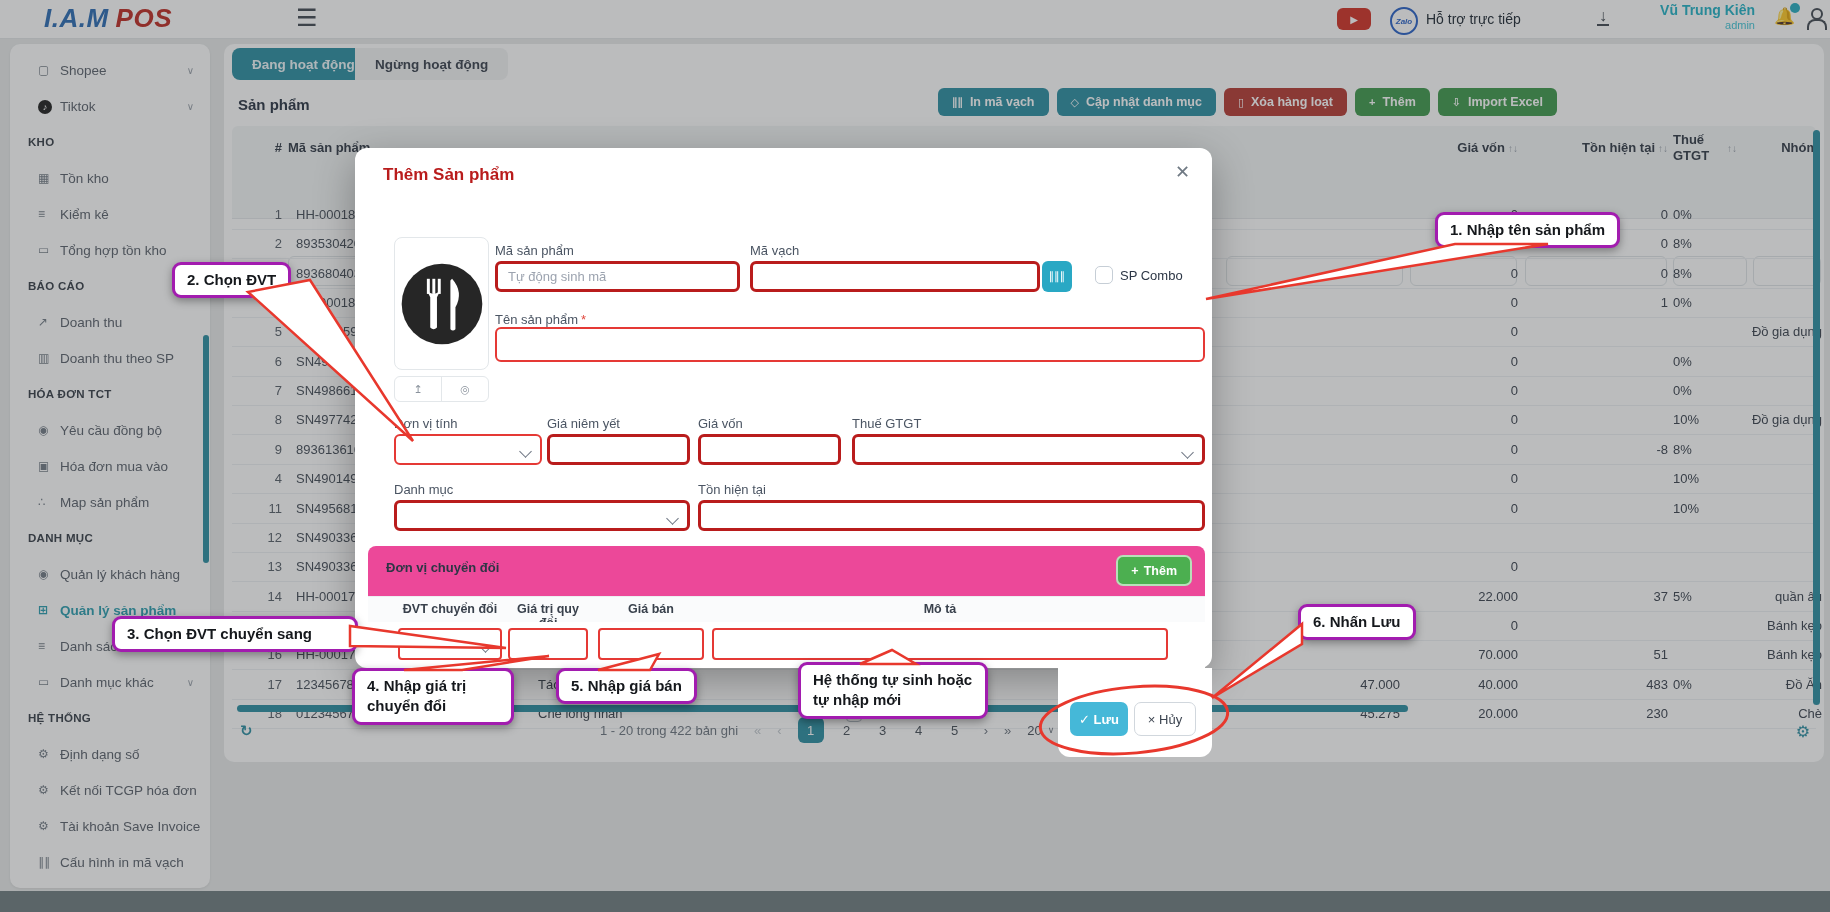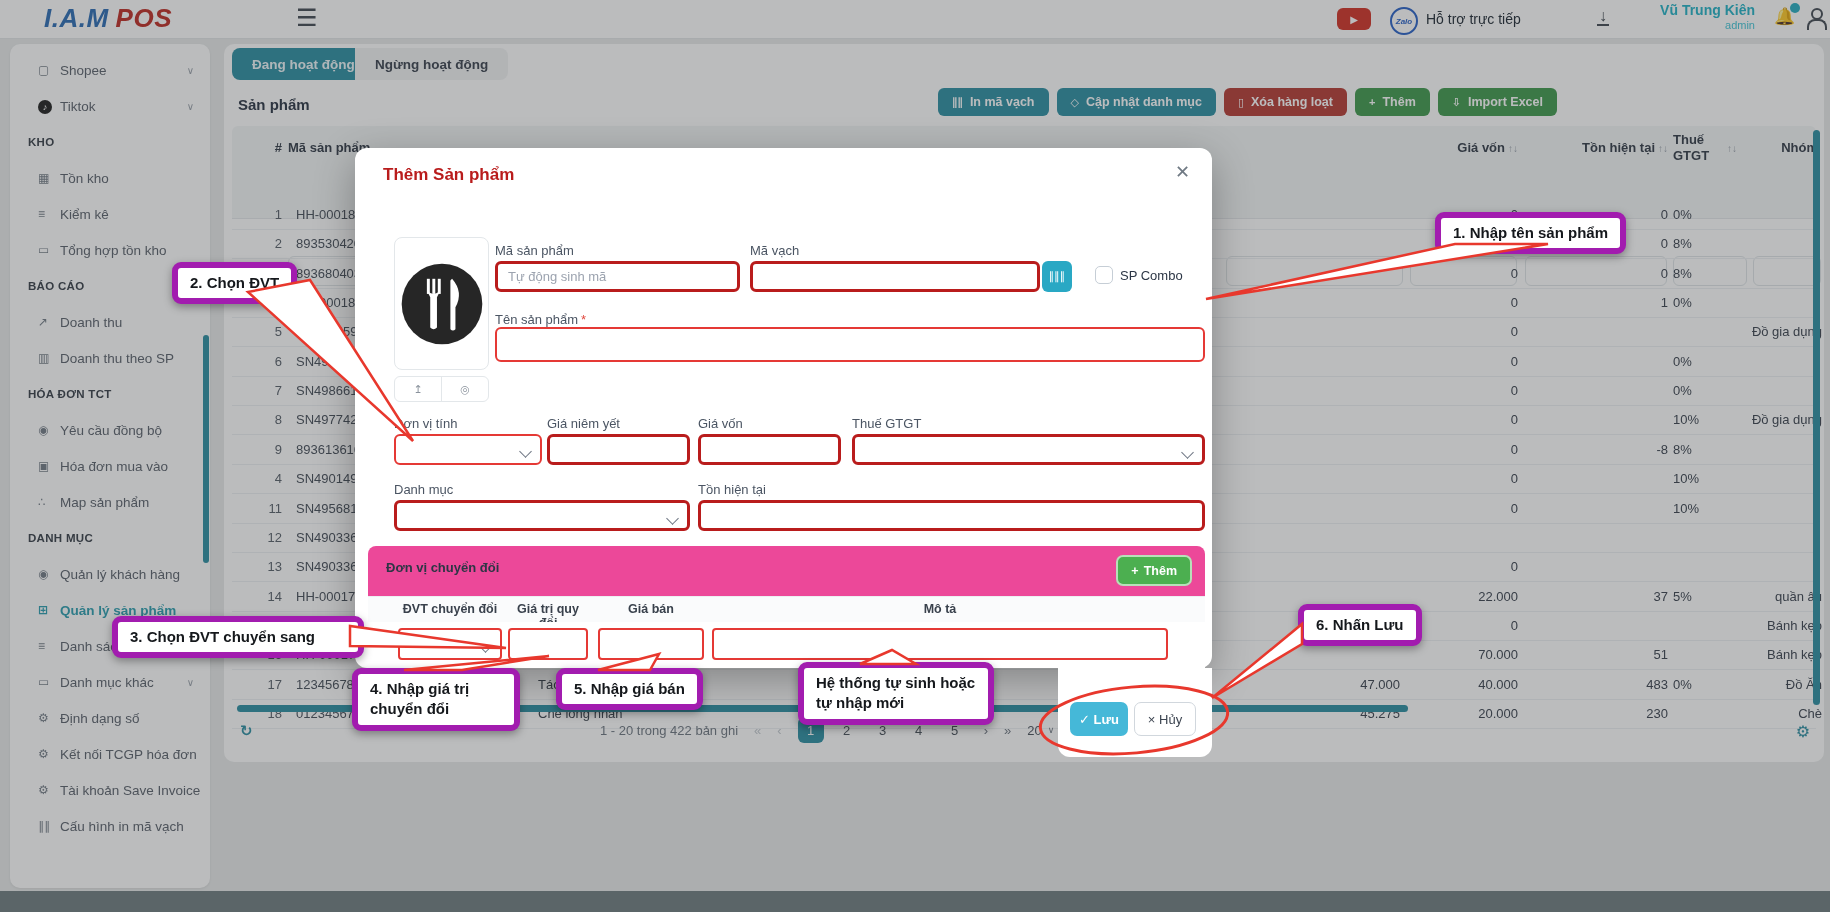--- a/index.html
+++ b/index.html
@@ -101,21 +101,21 @@
   .convhead{position:absolute;left:0;top:50px;width:837px;height:26px;background:#fafbfc;border-top:1px solid #eceff1;border-bottom:1px solid #eceff1;}
   .ch{position:absolute;top:5px;font-size:12.5px;font-weight:bold;color:#39414c;text-align:center;}
   .convrow{position:absolute;left:0;top:76px;width:837px;height:46px;background:#fff;}
   .cv{position:absolute;top:6px;height:32px;background:#fff;border:2px solid #e53935;border-radius:4px;box-sizing:border-box;}
   .modal-foot{position:absolute;left:1058px;top:668px;width:154px;height:89px;background:#fff;border-radius:0 0 12px 12px;z-index:10;}
   .btn-save{position:absolute;left:12px;top:34px;width:58px;height:34px;background:#45b8d8;border:none;border-radius:7px;color:#fff;
      font-size:13px;font-weight:bold;cursor:pointer;font-family:inherit;}
   .btn-cancel{position:absolute;left:76px;top:34px;width:62px;height:34px;background:#fff;border:1px solid #d1d7dd;border-radius:7px;color:#3c4450;
      font-size:13px;cursor:pointer;font-family:inherit;}
   
-  .callout{position:absolute;background:#fff;border:6px solid #a21caf;border-radius:9px;padding:5px 12px;
+  .callout{position:absolute;background:#fff;border:3px solid #a21caf;border-radius:9px;padding:5px 12px;
      font-size:15px;font-weight:bold;color:#15181c;z-index:25;box-shadow:0 3px 8px rgba(0,0,0,.35);line-height:1.35;}
   .arrows{position:absolute;left:0;top:0;width:1830px;height:912px;z-index:30;pointer-events:none;}
 </style>
 </head>
 <body>
 
 <div class="screen">
 
   <div class="topbar">
     <div class="logo">
@@ -193,20 +193,21 @@
         </div>
         <div class="sb-item">
           <span class="ic">≡</span>
           <span>Danh sách</span>
         </div>
         <div class="sb-item">
           <span class="ic">▭</span>
           <span>Danh mục khác</span>
           <span class="chev">∨</span>
         </div>
+        <div class="sb-section">HỆ THỐNG</div>
         <div class="sb-item">
           <span class="ic">⚙</span>
           <span>Định dạng số</span>
         </div>
         <div class="sb-item">
           <span class="ic">⚙</span>
           <span>Kết nối TCGP hóa đơn</span>
         </div>
         <div class="sb-item">
           <span class="ic">⚙</span>

